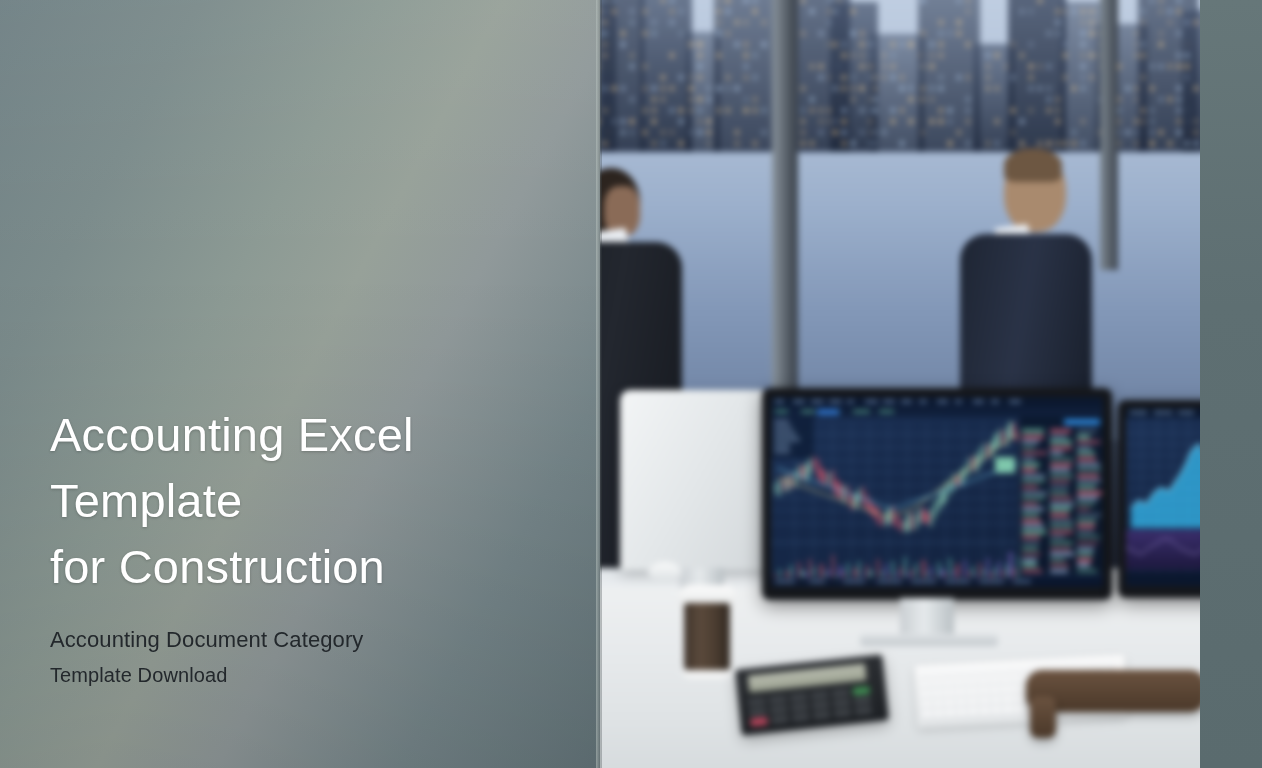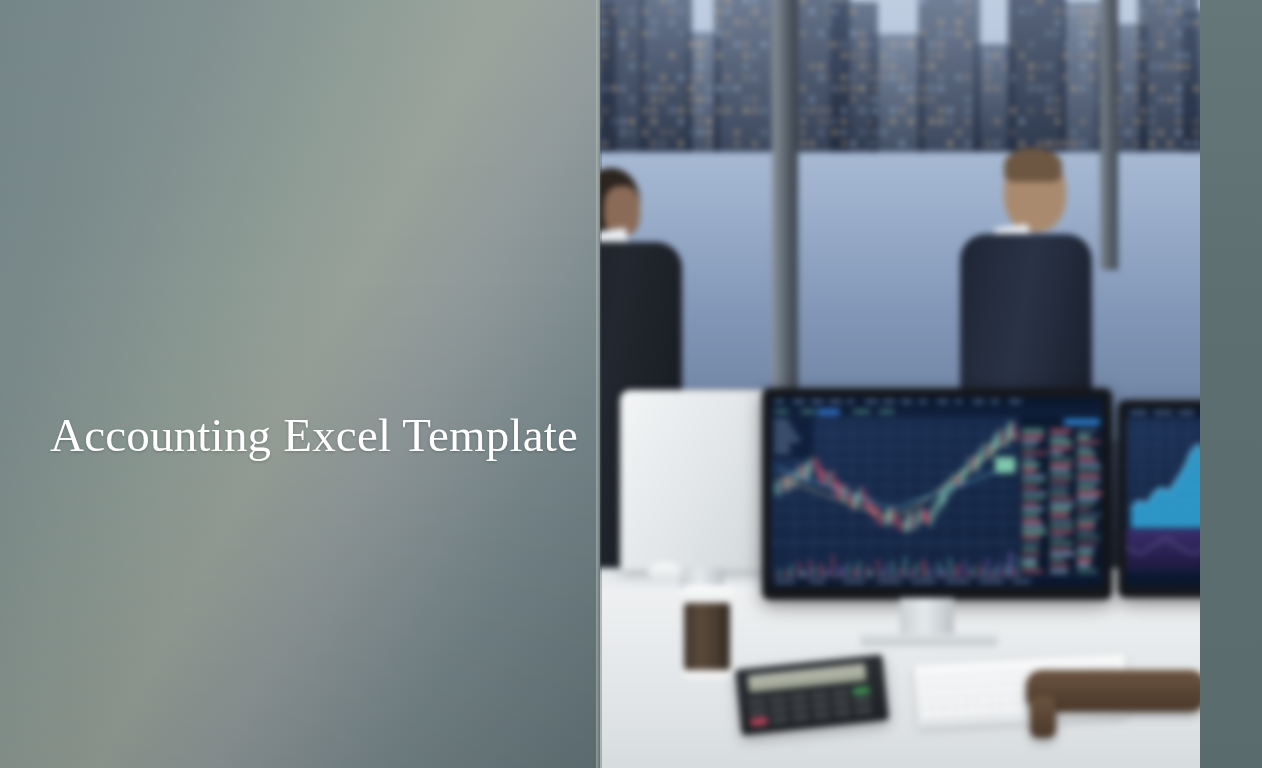--- a/index.html
+++ b/index.html
@@ -116,21 +116,21 @@
   }
   .panel:after{
     content:""; position:absolute; inset:0;
     background:linear-gradient(180deg,rgba(255,255,255,.04) 0%,rgba(0,0,0,0) 35%,rgba(0,0,0,.10) 100%);
   }
   .panel-edge{
     position:absolute; left:596px; top:0; width:6px; height:768px;
     background:linear-gradient(90deg,rgba(190,200,196,.55),rgba(40,48,52,.30));
   }
 
-  .content{ position:absolute; left:50px; top:402px; width:560px; z-index:5;font-family:Liberation Serif, serif; }
+  .content{ position:absolute; left:50px; top:402px; width:560px; z-index:5; }
   .title{
     color:#ffffff; font-size:47px; font-weight:400; line-height:66px;
     letter-spacing:.2px; text-shadow:0 1px 3px rgba(0,0,0,.22);
   }
   .sub1{ color:#23282c; font-size:22px; font-weight:400; margin-top:27px; letter-spacing:.1px; }
   .sub2{ color:#23282c; font-size:20px; font-weight:400; margin-top:11px; letter-spacing:.1px; }
 
   
   .right-band{
     position:absolute; right:0; top:0; width:62px; height:768px;
@@ -1170,16 +1170,19 @@
   </div>
 
   <div class="right-band"></div>
 
   <div class="panel"></div>
   <div class="panel-edge"></div>
 
   <div class="content">
     <h1 class="title">
       <div>Accounting Excel Template</div>
+      <div>for Construction</div>
     </h1>
+    <div class="sub1">Accounting Document Category</div>
+    <div class="sub2">Template Download</div>
   </div>
 
 </div>
 
 </body></html>

